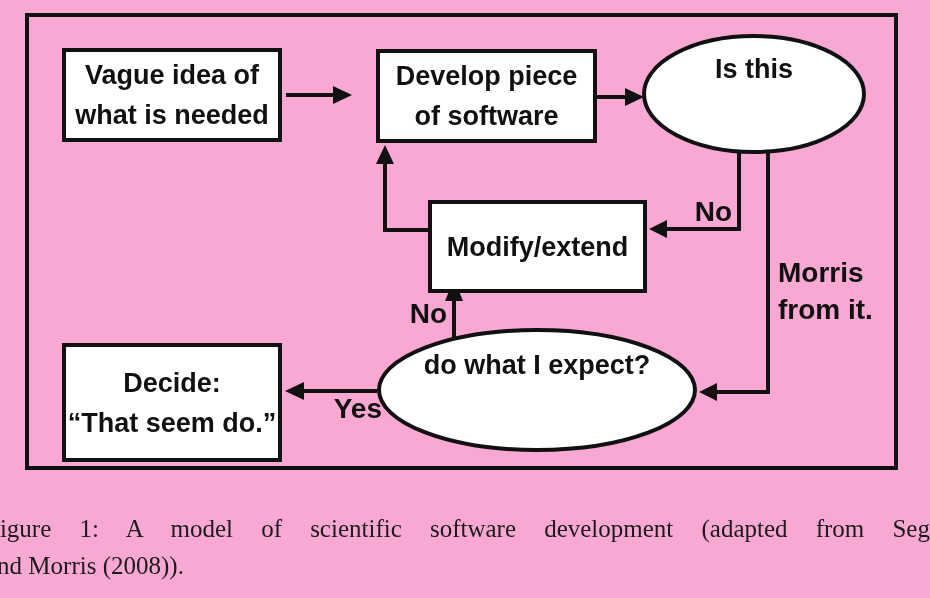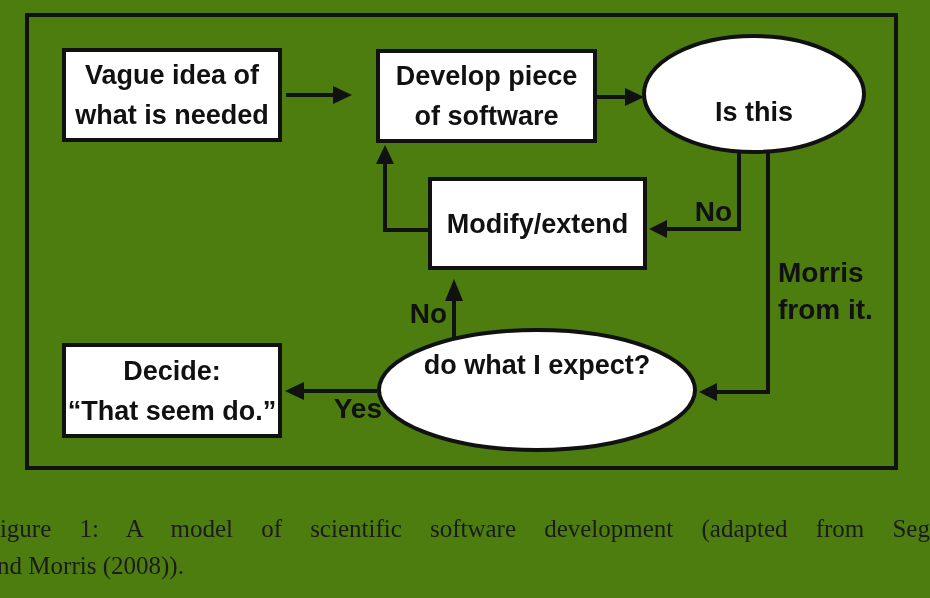--- a/index.html
+++ b/index.html
@@ -1,20 +1,20 @@
 <!DOCTYPE html>
 <html><head>
 <meta charset="utf-8">
 <style>
   html, body { margin: 0; padding: 0; background: #ffffff; }
   .stage {
     position: relative;
     width: 930px;
     height: 598px;
-    background: #4d7c0f;
+    background: #f9a8d4;
     overflow: hidden;
     font-family: "Liberation Sans", sans-serif;
     color: #111111;
   }
   .frame {
     position: absolute;
     left: 25px; top: 13px;
     width: 873px; height: 457px;
     border: 4px solid #111111;
     box-sizing: border-box;
@@ -121,30 +121,30 @@
   <div class="node" style="left:62px; top:48px; width:220px; height:94px;">
     <span>Vague idea of</span>
     <span>what is needed</span>
   </div>
 
   <div class="node" style="left:352px; top:49px; width:221px; height:94px;margin-left:24px;">
     <span>Develop piece</span>
     <span>of software</span>
   </div>
 
-  <div class="node" style="left:428px; top:177px; width:219px; height:93px;">
+  <div class="node" style="left:428px; top:200px; width:219px; height:93px;">
     <span>Modify/extend</span>
   </div>
 
-  <div class="node" style="left:62px; top:343px; width:220px; height:95px;">
+  <div class="node" style="left:62px; top:343px; width:220px; height:119px;">
     <span>Decide:</span>
     <span>“That seem do.”</span>
   </div>
 
-  <div class="ellipse-text" style="left:644px; top:48px; width:220px;margin-top:43px;">
+  <div class="ellipse-text" style="left:644px; top:48px; width:220px;">
     <div>Is this</div>
   </div>
 
   <div class="ellipse-text" style="left:379px; top:344px; width:316px;">
     <div>do what I expect?</div>
   </div>
 
   <div class="edge-label" style="left:682px; top:197px; width:50px;">No</div>
 
   <div class="edge-label left-align" style="left:778px; top:254px; width:110px;">

